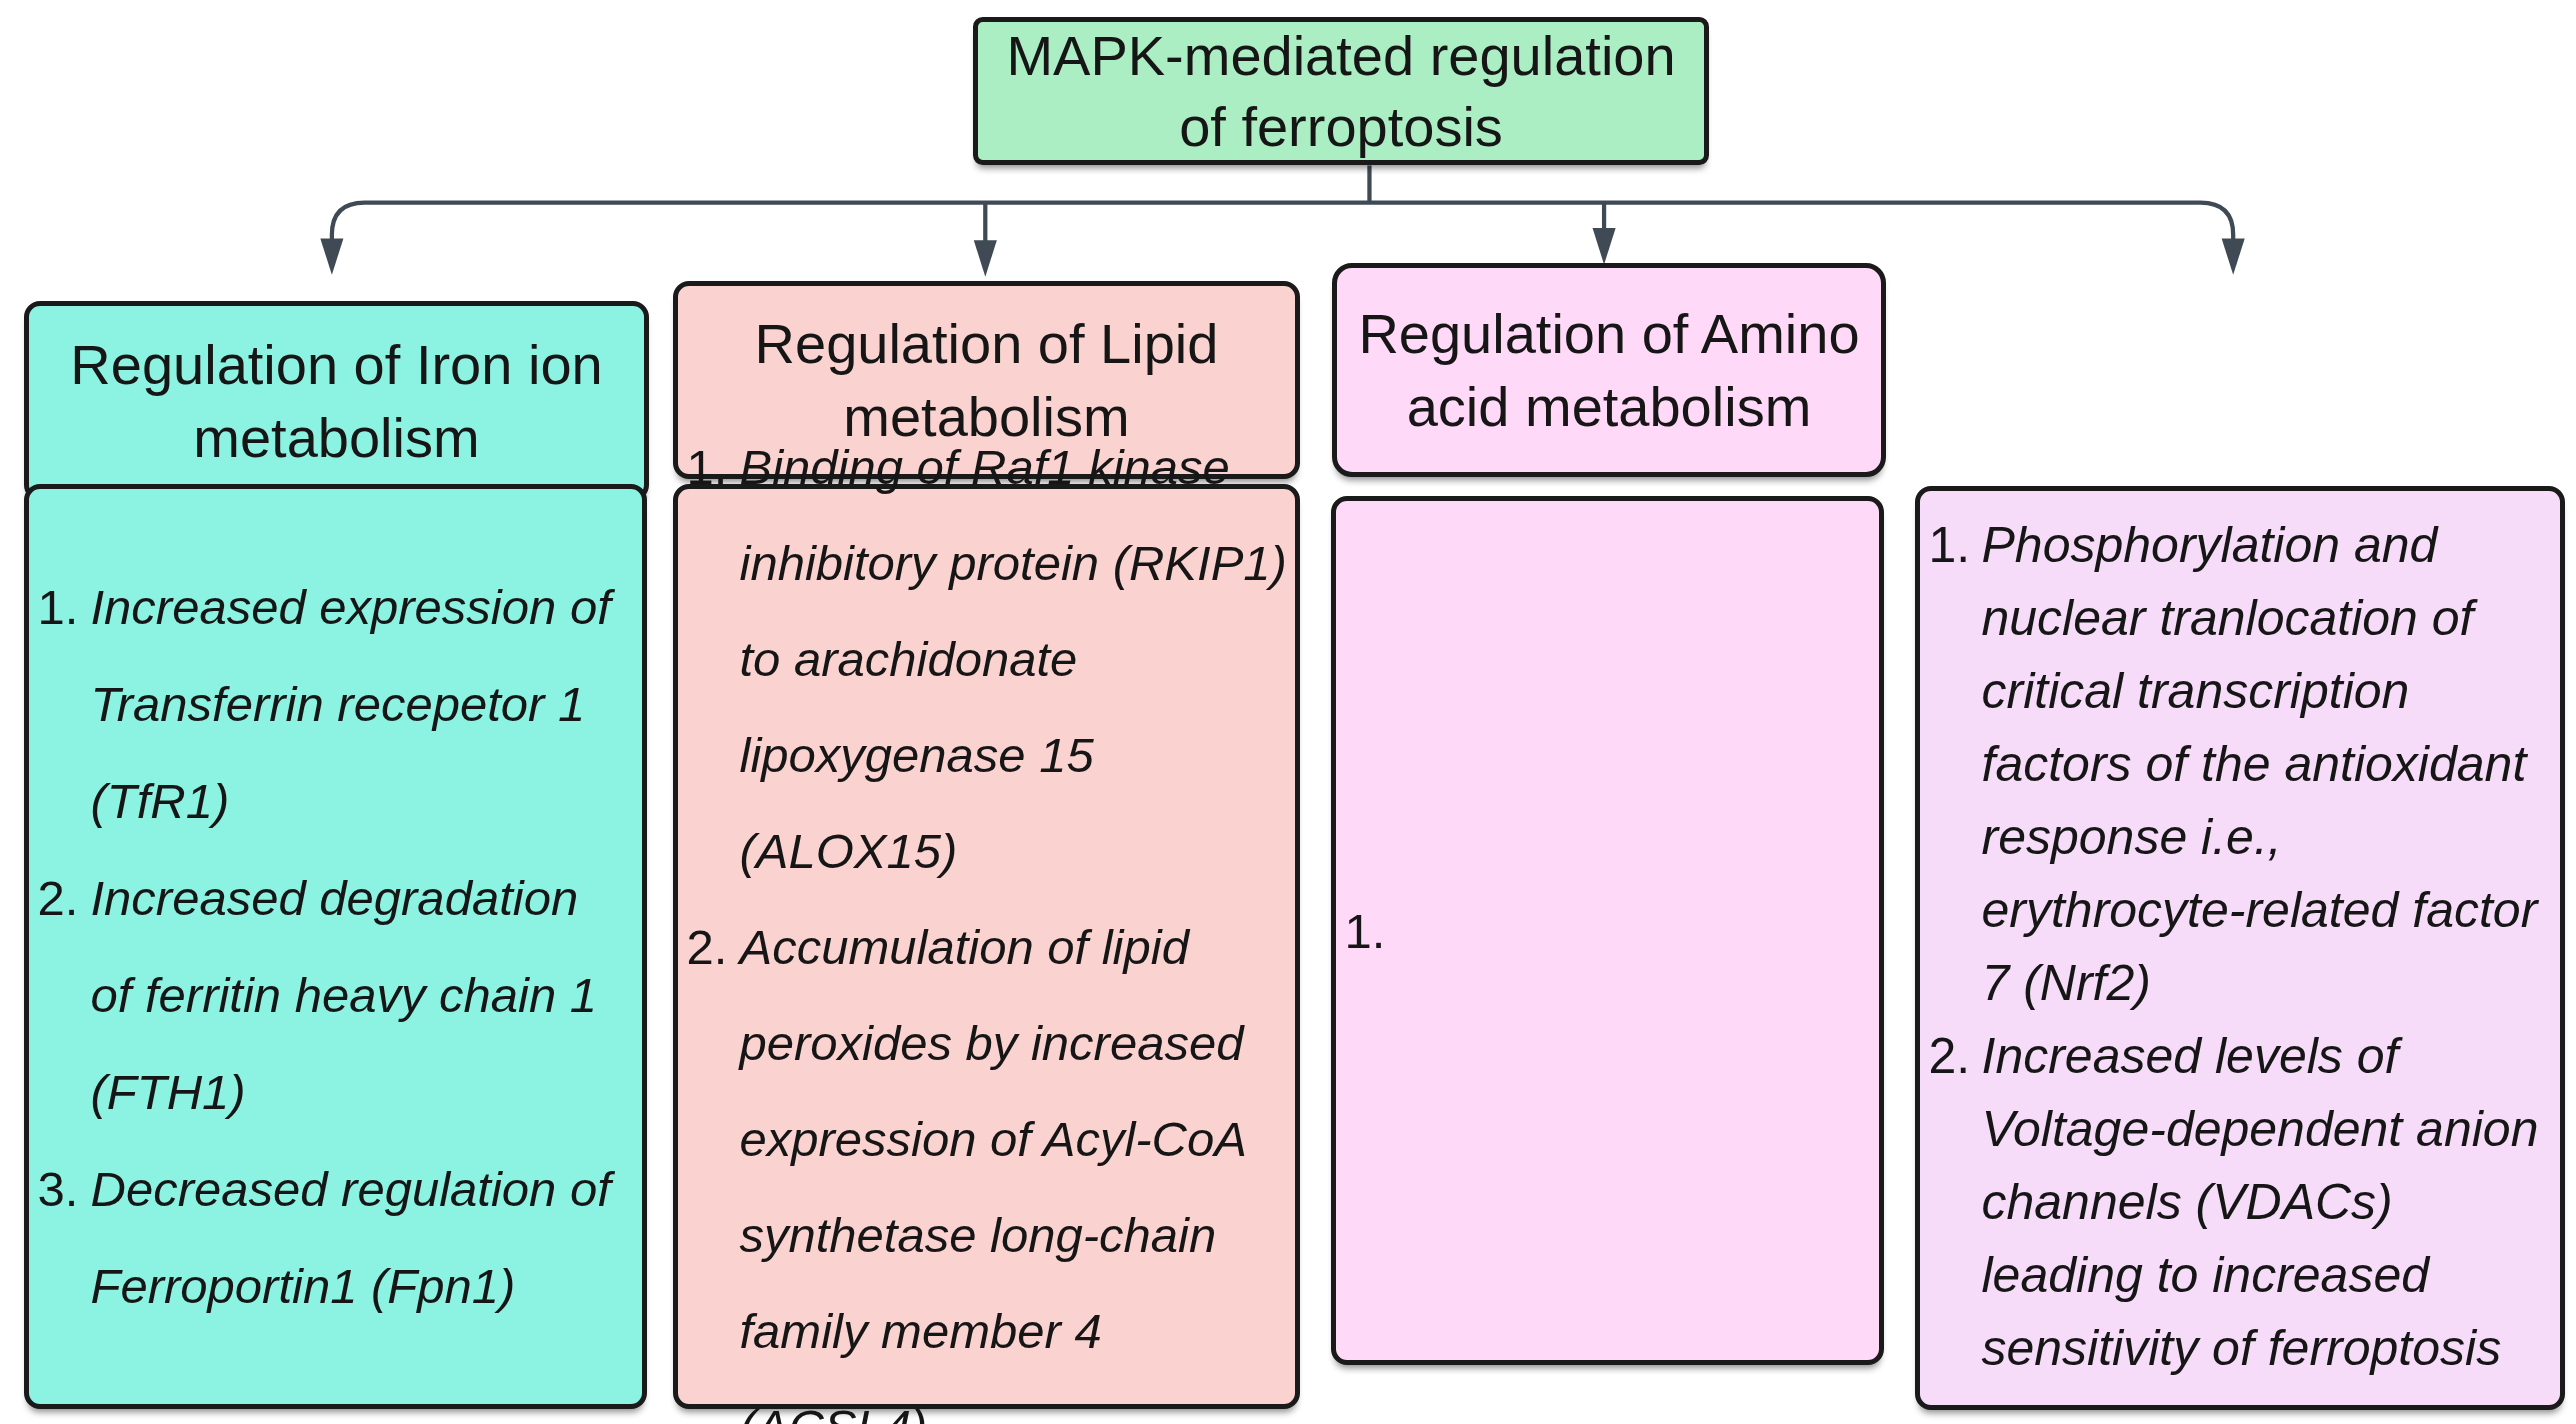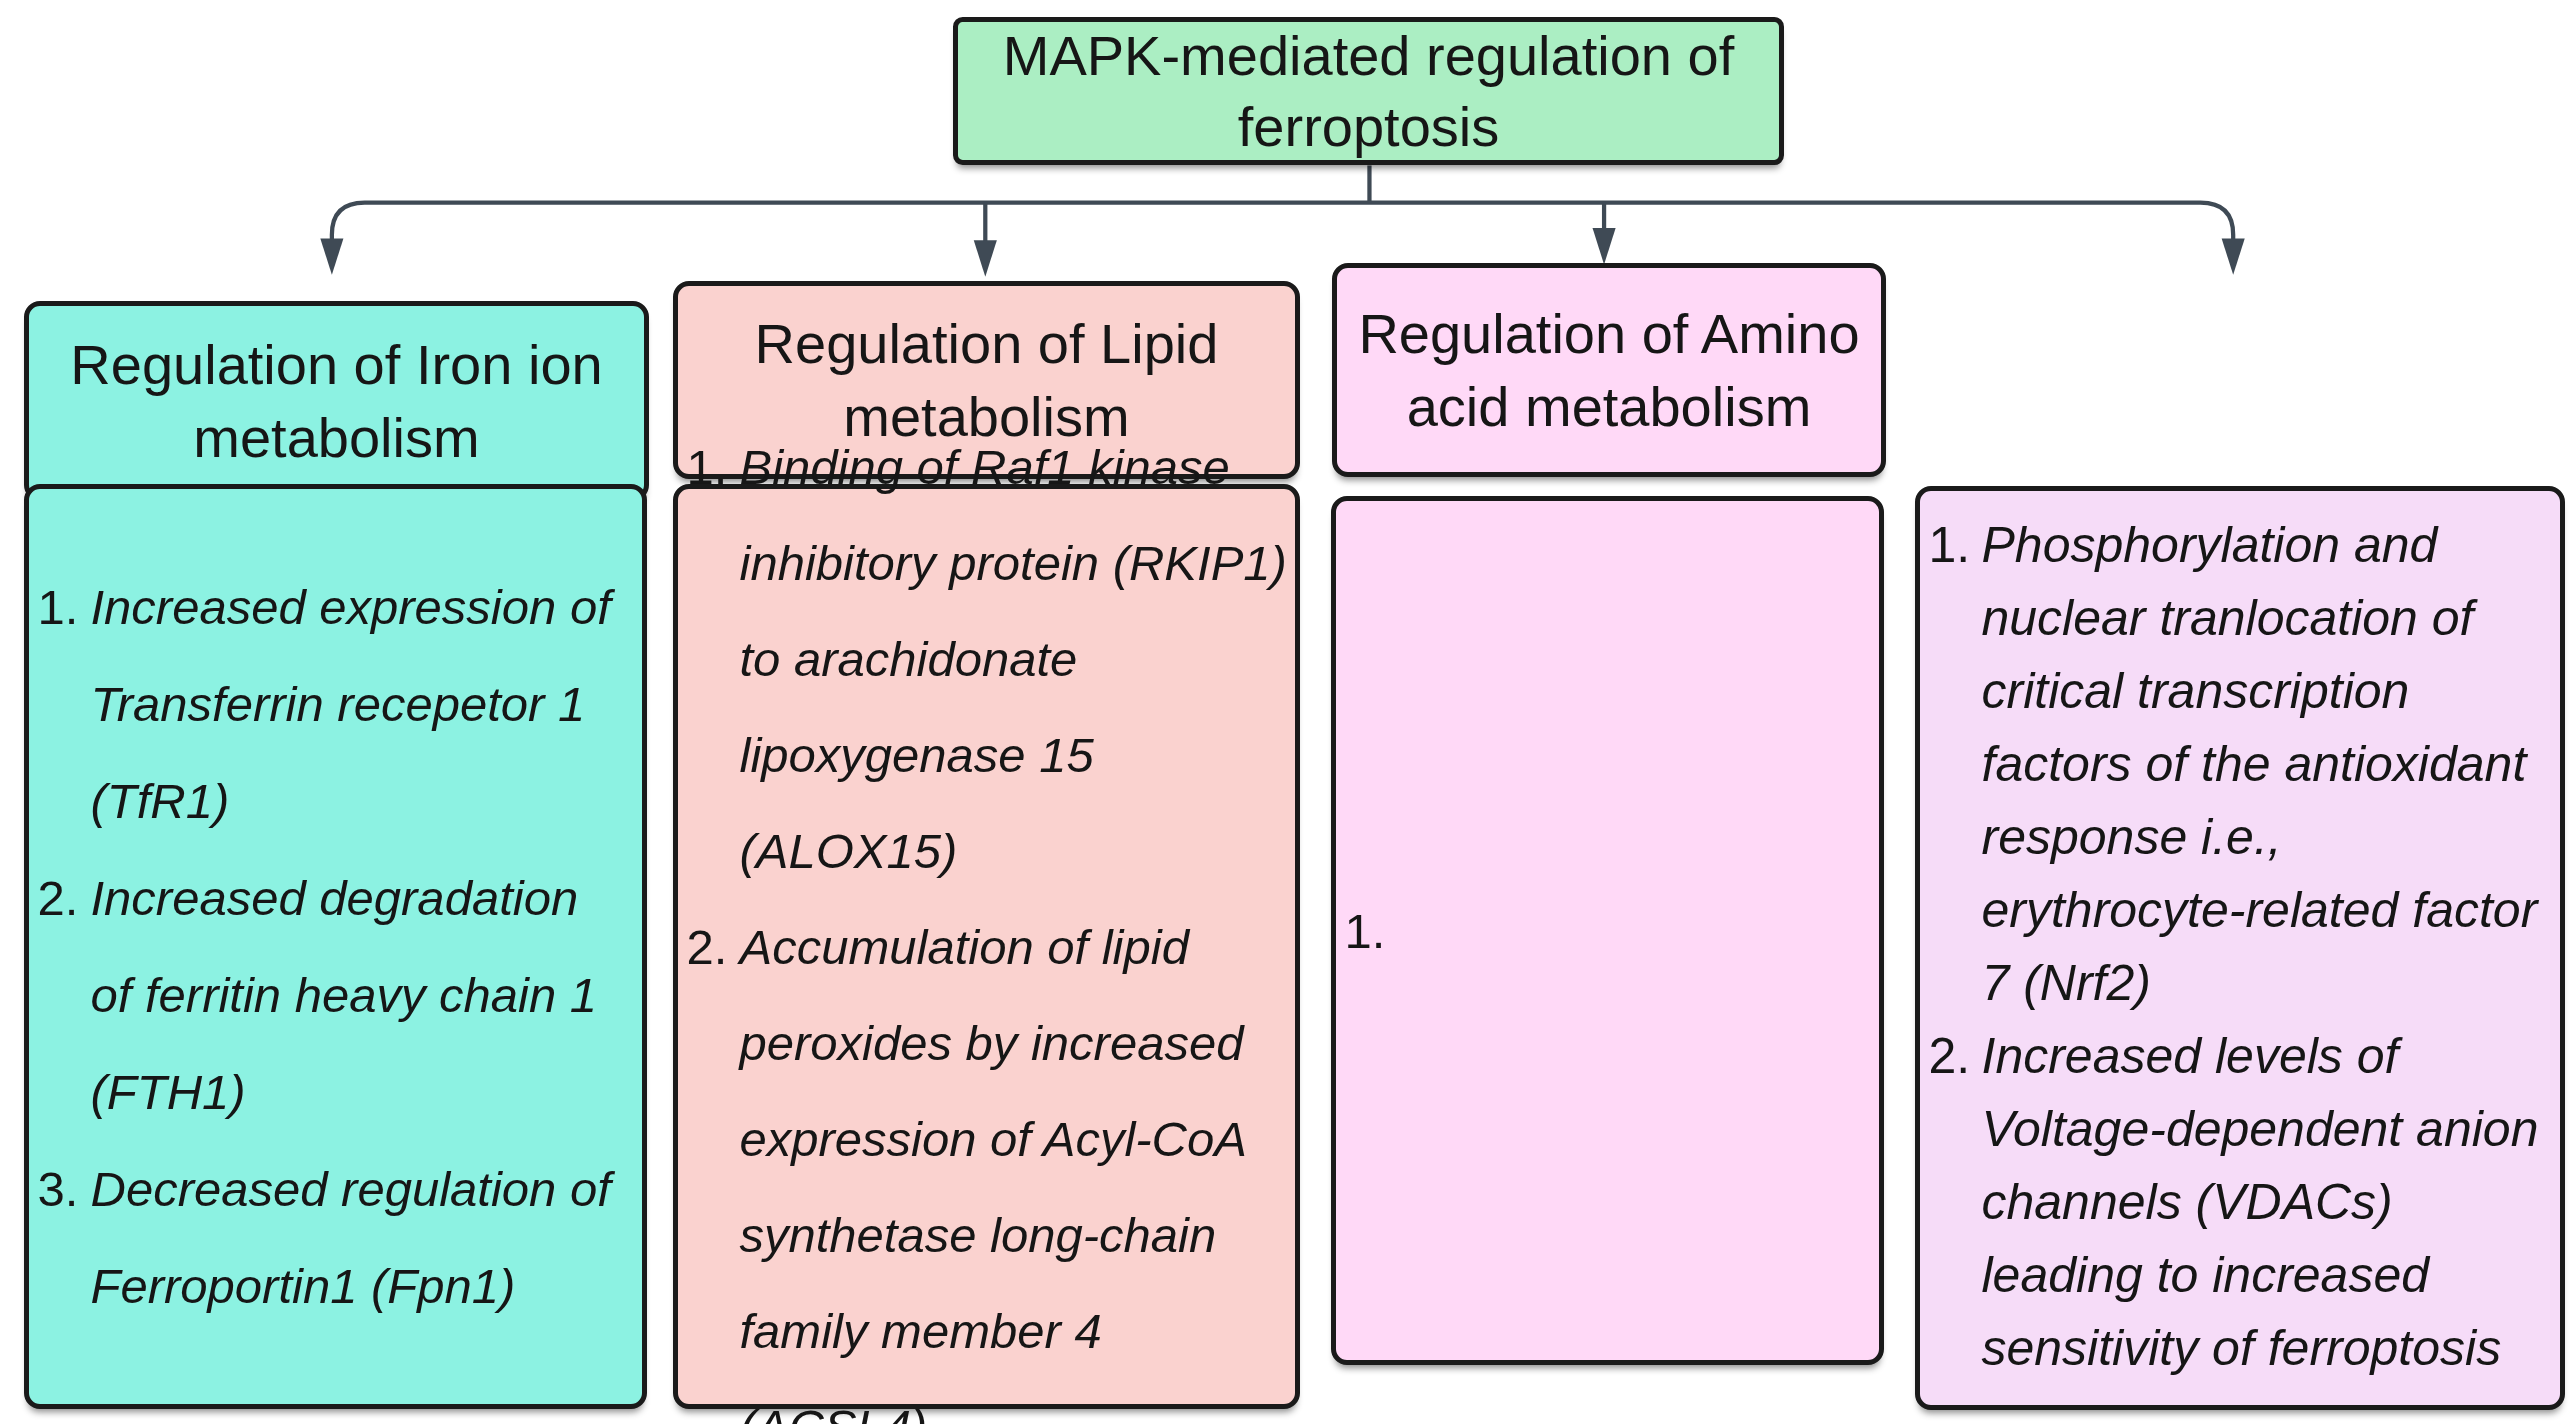--- a/index.html
+++ b/index.html
@@ -28,40 +28,40 @@
   .content{justify-content:center;}
   .item{display:flex;align-items:flex-start;}
   .num{flex:0 0 53px;}
   .txt{flex:1 1 auto;font-style:italic;}
   .c1{background:var(--col1-bg,#8cf2e2);font-size:49px;line-height:97px;padding:12px 26px 12px 8.5px;}
   .c2{background:var(--col2-bg,#fad2cf);font-size:49px;line-height:96px;padding:12px 6px 12px 8.5px;}
   .c3{background:var(--col3-bg,#ffd9f7);font-size:49px;line-height:90px;padding:12px 61px 12px 8.5px;}
   .c4{background:var(--col4-bg,#f6dcf8);font-size:50px;line-height:73px;justify-content:flex-start;padding:18px 9.7px 12px 8.5px;}
   .h1bg{background:var(--col1-bg,#8cf2e2);}
   .h2bg{background:var(--col2-bg,#fad2cf);}
-  .h3bg{background:var(--col3-bg,#ffd9f7);}
+  .h3bg{background:var(--col3-bg,#ffd9f7);border-radius:20px;}
   .h4bg{background:var(--col4-bg,#f6dcf8);}
 </style>
 </head>
 <body style="color: rgb(22, 22, 22);">
 
 <div class="stage">
 
   <svg class="connectors" viewBox="0 0 4238 2344" aria-hidden="true">
     <path class="cline" d="M2253,272 V333"></path>
     <path class="cline" d="M546,412 V386 Q546,333 600,333 H3620 Q3674,333 3674,386 V412"></path>
     <path class="cline" d="M1621,333 V418"></path>
     <path class="cline" d="M2639,333 V398"></path>
     <polygon class="ahead" points="527,392 565,392 546,452"></polygon>
     <polygon class="ahead" points="1602,395 1640,395 1621,455"></polygon>
     <polygon class="ahead" points="2620,375 2658,375 2639,435"></polygon>
     <polygon class="ahead" points="3655,392 3693,392 3674,452"></polygon>
   </svg>
 
-  <div class="node title-node" style="left:953px;top:17px;width:831px;height:148px;">
+  <div class="node title-node" style="left:973px;top:17px;width:736px;height:148px;">
     <span>MAPK-mediated regulation of ferroptosis</span>
   </div>
 
   <div class="node hdr h1bg" style="left:24px;top:273px;width:625px;height:200px;margin-top:28px;">
     <span>Regulation of Iron ion metabolism</span>
   </div>
   <div class="node content c1" style="left:24px;top:484px;width:623px;height:925px;">
     <div class="item">
       <span class="num">1.</span>
       <span class="txt">Increased expression of Transferrin recepetor 1 (TfR1)</span>

